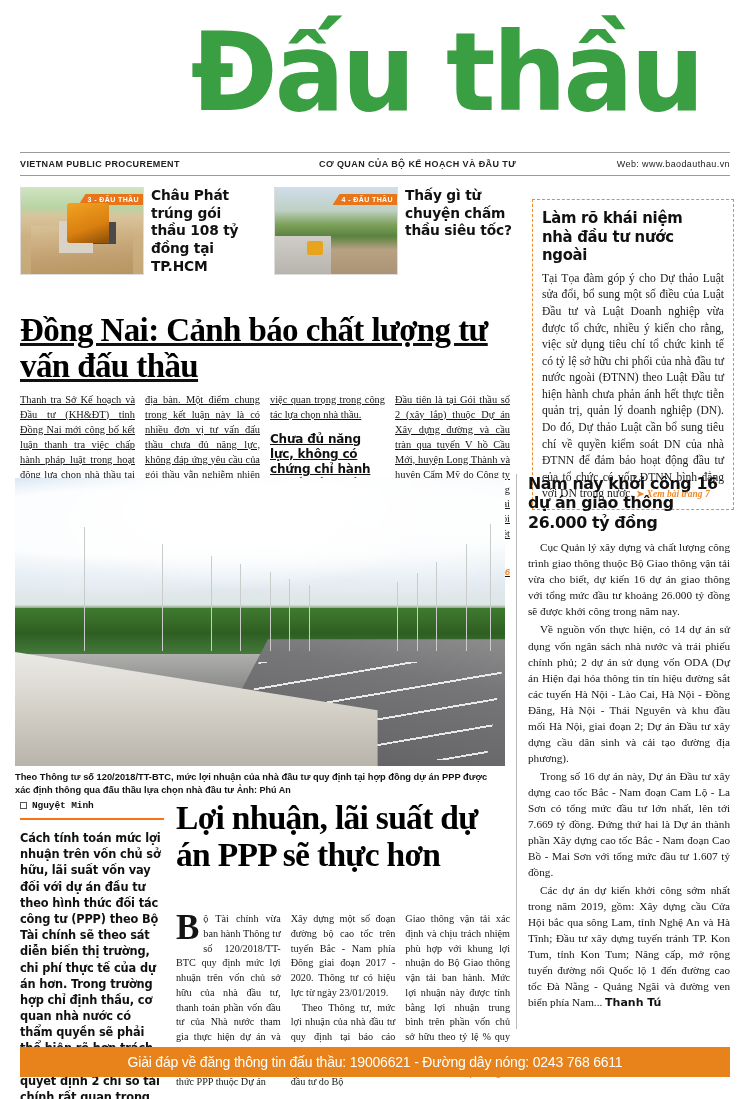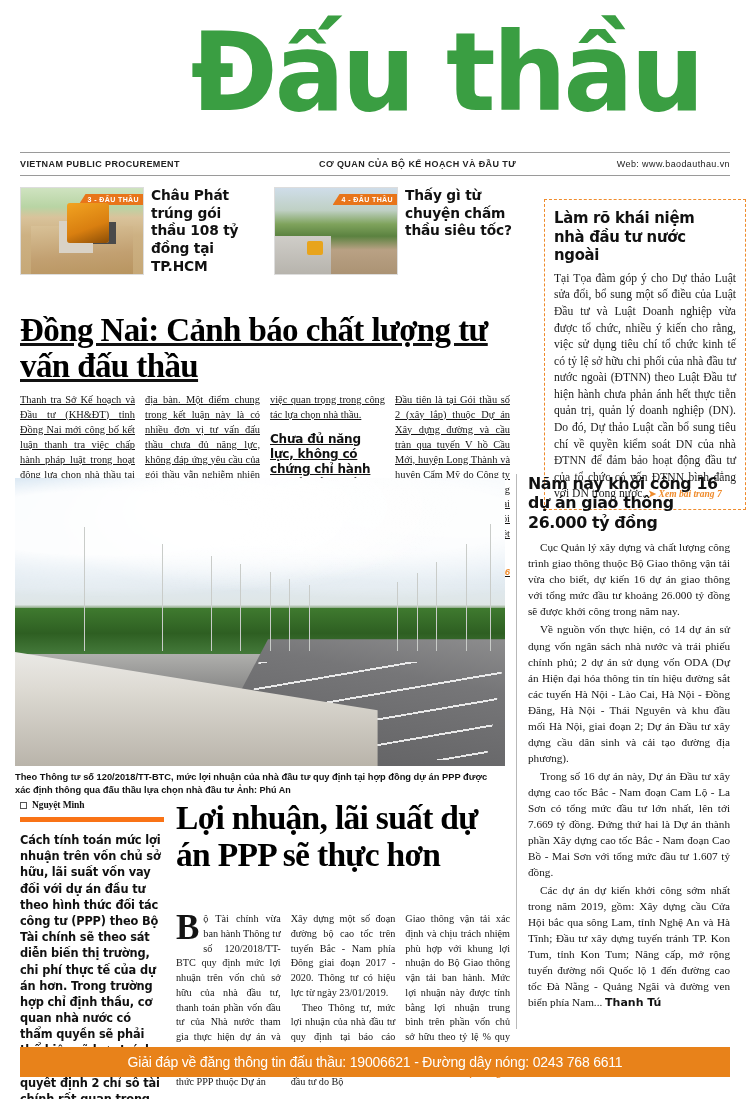--- a/index.html
+++ b/index.html
@@ -91,21 +91,21 @@
   .teaser-title {
     flex: 1;
     font-family: "DejaVu Sans", sans-serif;
     font-weight: 700; font-size: 14.5px; line-height: 1.22;
     color: #111; letter-spacing: -.2px;
     transform: scaleX(.95); transform-origin: left top;
   }
 
   
   .side-box {
-    position: absolute; right: 4px; top: 199px;
+    position: absolute; right: 16px; top: 199px;
     width: 202px; min-height: 254px;
     border: 1px dashed #ef8b2c;
     padding: 9px 9px 6px 9px;
   }
   .side-box h2 {
     font-family: "DejaVu Sans", sans-serif;
     font-weight: 700; font-size: 15.5px; line-height: 1.2;
     letter-spacing: -.3px; margin-bottom: 6px;
     transform: scaleX(.96); transform-origin: left top;
   }
@@ -200,22 +200,22 @@
   .vline {
     position: absolute; left: 516px; top: 474px; width: 1px; height: 555px;
     background: #b9b9b9;
   }
 
   
   .feature { position: absolute; left: 20px; top: 800px; width: 490px; }
   .feat-top { display: flex; gap: 12px; }
   .feat-left { width: 144px; }
   .feat-byline {
-    font-family: Liberation Serif, serif; font-weight: 700; font-size: 9.5px;
-    border-bottom: 5px solid #f97316; padding-bottom: 7px; letter-spacing: -.1px;
+    font-family: Liberation Mono, monospace; font-weight: 700; font-size: 9.5px;
+    border-bottom: 2px solid #f97316; padding-bottom: 7px; letter-spacing: -.1px;
   }
   .feat-byline .sq {
     display:inline-block; width:7px; height:7px; border:1px solid #555;
     margin-right:5px; vertical-align: middle;
   }
   .feat-sapo {
     font-family: "DejaVu Sans", sans-serif;
     font-weight: 700; font-size: 11.4px; line-height: 1.42;
     margin-top: 10px; letter-spacing: -.15px;
   }

